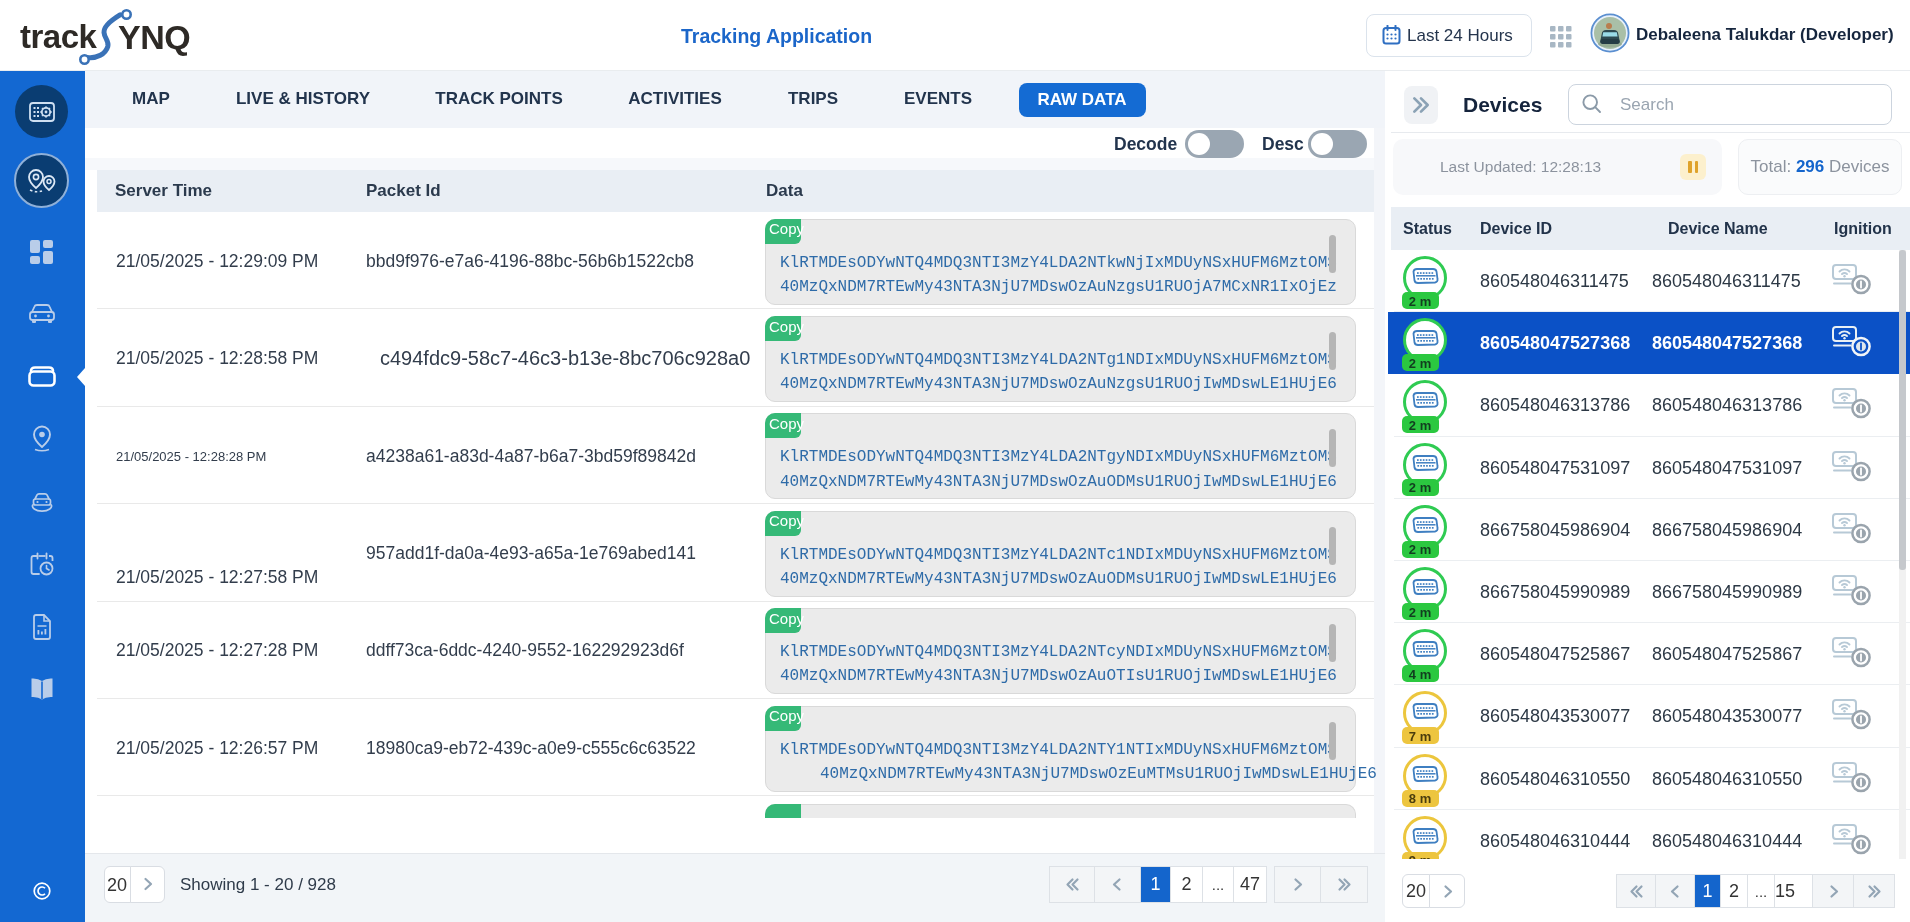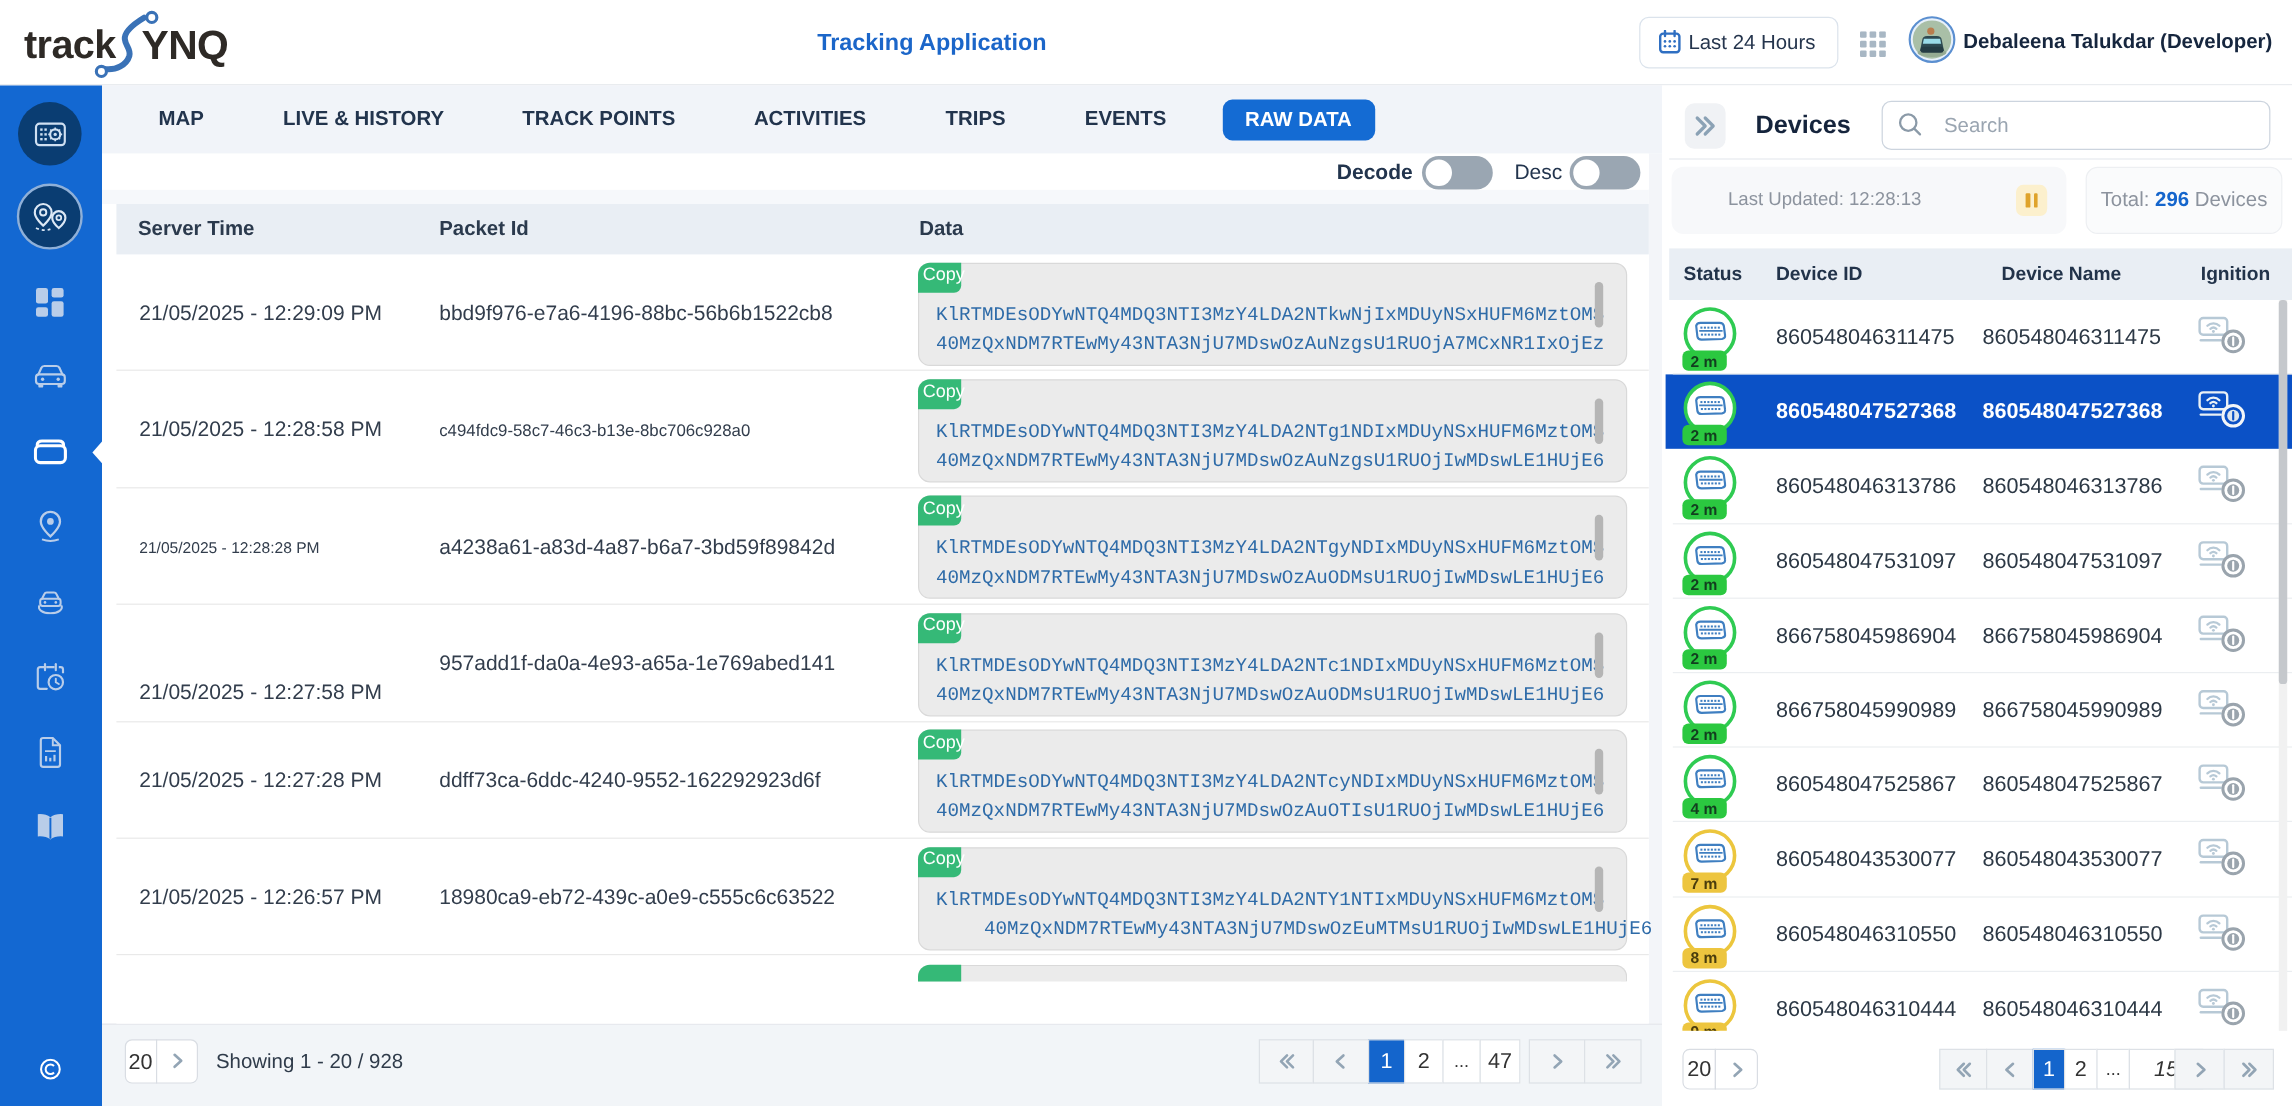--- a/index.html
+++ b/index.html
@@ -138,39 +138,39 @@
 <div class="abs" style="left:499px;top:99px;transform:translate(-50%,-50%);white-space:nowrap;font-size:17px;font-weight:bold;color:#22344d;z-index:3">TRACK POINTS</div>
 <div class="abs" style="left:675px;top:99px;transform:translate(-50%,-50%);white-space:nowrap;font-size:17px;font-weight:bold;color:#22344d;z-index:3">ACTIVITIES</div>
 <div class="abs" style="left:813px;top:99px;transform:translate(-50%,-50%);white-space:nowrap;font-size:17px;font-weight:bold;color:#22344d;z-index:3">TRIPS</div>
 <div class="abs" style="left:938px;top:99px;transform:translate(-50%,-50%);white-space:nowrap;font-size:17px;font-weight:bold;color:#22344d;z-index:3">EVENTS</div>
 <div class="abs" style="left:1019px;top:83px;width:127px;height:34px;background:#146bd3;border-radius:8px;z-index:3"></div>
 <div class="abs" style="left:1082px;top:100px;transform:translate(-50%,-50%);font-size:17px;font-weight:bold;color:#fff;z-index:4;white-space:nowrap">RAW DATA</div>
 <div class="abs" style="left:85px;top:128px;width:1289px;height:30px;background:#fff;z-index:2"></div>
 <div class="abs" style="left:1114px;top:144px;transform:translateY(-50%);white-space:nowrap;font-size:17.5px;font-weight:bold;color:#22344d;z-index:3">Decode</div>
 <div class="abs" style="left:1185px;top:130px;width:59px;height:28px;background:#9aa6b2;border-radius:14px;z-index:3"></div>
 <div class="abs" style="left:1188px;top:133px;width:22px;height:22px;background:#fff;border-radius:50%;z-index:4"></div>
-<div class="abs" style="left:1262px;top:144px;transform:translateY(-50%);white-space:nowrap;font-size:17.5px;font-weight:normal;color:#22344d;z-index:3">Desc</div>
+<div class="abs" style="left:1262px;top:144px;transform:translateY(-50%);white-space:nowrap;font-size:17.5px;font-weight:bold;color:#22344d;z-index:3">Desc</div>
 <div class="abs" style="left:1308px;top:130px;width:59px;height:28px;background:#9aa6b2;border-radius:14px;z-index:3"></div>
 <div class="abs" style="left:1311px;top:133px;width:22px;height:22px;background:#fff;border-radius:50%;z-index:4"></div>
 <div class="abs" style="left:97px;top:170px;width:1277px;height:683px;background:#fff;z-index:2"></div>
 <div class="abs" style="left:97px;top:170px;width:1277px;height:42px;background:#e9eef4;z-index:3"></div>
 <div class="abs" style="left:115px;top:191px;transform:translateY(-50%);white-space:nowrap;font-size:17px;font-weight:bold;color:#2b3a4d;z-index:4">Server Time</div>
 <div class="abs" style="left:366px;top:191px;transform:translateY(-50%);white-space:nowrap;font-size:17px;font-weight:bold;color:#2b3a4d;z-index:4">Packet Id</div>
 <div class="abs" style="left:766px;top:191px;transform:translateY(-50%);white-space:nowrap;font-size:17px;font-weight:bold;color:#2b3a4d;z-index:4">Data</div>
 <div class="abs" style="left:116px;top:260.7px;transform:translateY(-50%);white-space:nowrap;font-size:17.5px;color:#323d4c;z-index:4">21/05/2025 - 12:29:09 PM</div>
 <div class="abs" style="left:366px;top:260.7px;transform:translateY(-50%);white-space:nowrap;font-size:17.5px;color:#323d4c;z-index:4">bbd9f976-e7a6-4196-88bc-56b6b1522cb8</div>
 <div class="abs" style="left:765px;top:218.6px;width:591px;height:86px;background:#ebebeb;border:1px solid #d9d9d9;border-radius:10px;z-index:3"></div>
 <div class="abs" style="left:765px;top:218.6px;width:36px;height:25px;background:#35b977;border-radius:10px 0 6px 0;z-index:4"></div>
 <div class="abs" style="left:769px;top:220.2px;font-size:15px;color:#fff;z-index:5">Copy</div>
 <div class="abs" style="left:780px;top:262.6px;transform:translateY(-50%);font-family:Liberation Mono,monospace;font-size:16px;color:#2e6ba8;z-index:4;white-space:pre">KlRTMDEsODYwNTQ4MDQ3NTI3MzY4LDA2NTkwNjIxMDUyNSxHUFM6MztOMS</div>
 <div class="abs" style="left:780px;top:286.7px;transform:translateY(-50%);font-family:Liberation Mono,monospace;font-size:16px;color:#2e6ba8;z-index:4;white-space:pre">40MzQxNDM7RTEwMy43NTA3NjU7MDswOzAuNzgsU1RUOjA7MCxNR1IxOjEz</div>
 <div class="abs" style="left:1329px;top:234.5px;width:7px;height:38px;background:#b5b5b5;border-radius:4px;z-index:5"></div>
 <div class="abs" style="left:97px;top:308.4px;width:1277px;height:1px;background:#e9e9e9;z-index:4"></div>
 <div class="abs" style="left:116px;top:358.09999999999997px;transform:translateY(-50%);white-space:nowrap;font-size:17.5px;color:#323d4c;z-index:4">21/05/2025 - 12:28:58 PM</div>
-<div class="abs" style="left:366px;top:358.09999999999997px;transform:translateY(-50%);white-space:nowrap;font-size:14px;color:#323d4c;z-index:4">c494fdc9-58c7-46c3-b13e-8bc706c928a0</div>
+<div class="abs" style="left:380px;top:358.09999999999997px;transform:translateY(-50%);white-space:nowrap;font-size:20px;color:#323d4c;z-index:4">c494fdc9-58c7-46c3-b13e-8bc706c928a0</div>
 <div class="abs" style="left:765px;top:316.0px;width:591px;height:86px;background:#ebebeb;border:1px solid #d9d9d9;border-radius:10px;z-index:3"></div>
 <div class="abs" style="left:765px;top:316.0px;width:36px;height:25px;background:#35b977;border-radius:10px 0 6px 0;z-index:4"></div>
 <div class="abs" style="left:769px;top:317.59999999999997px;font-size:15px;color:#fff;z-index:5">Copy</div>
 <div class="abs" style="left:780px;top:360.0px;transform:translateY(-50%);font-family:Liberation Mono,monospace;font-size:16px;color:#2e6ba8;z-index:4;white-space:pre">KlRTMDEsODYwNTQ4MDQ3NTI3MzY4LDA2NTg1NDIxMDUyNSxHUFM6MztOMS</div>
 <div class="abs" style="left:780px;top:384.09999999999997px;transform:translateY(-50%);font-family:Liberation Mono,monospace;font-size:16px;color:#2e6ba8;z-index:4;white-space:pre">40MzQxNDM7RTEwMy43NTA3NjU7MDswOzAuNzgsU1RUOjIwMDswLE1HUjE6</div>
 <div class="abs" style="left:1329px;top:331.9px;width:7px;height:38px;background:#b5b5b5;border-radius:4px;z-index:5"></div>
 <div class="abs" style="left:97px;top:405.79999999999995px;width:1277px;height:1px;background:#e9e9e9;z-index:4"></div>
 <div class="abs" style="left:116px;top:455.5px;transform:translateY(-50%);white-space:nowrap;font-size:13px;color:#323d4c;z-index:4">21/05/2025 - 12:28:28 PM</div>
 <div class="abs" style="left:366px;top:455.5px;transform:translateY(-50%);white-space:nowrap;font-size:17.5px;color:#323d4c;z-index:4">a4238a61-a83d-4a87-b6a7-3bd59f89842d</div>
 <div class="abs" style="left:765px;top:413.40000000000003px;width:591px;height:86px;background:#ebebeb;border:1px solid #d9d9d9;border-radius:10px;z-index:3"></div>
@@ -659,21 +659,21 @@
   </div>
 <div class="abs" style="left:1694px;top:874px;width:27px;height:34px;background:#1465cc;border:1px solid #dde1e6;display:flex;align-items:center;justify-content:center;z-index:5;">
     <span style="font-size:18px;color:#fff">1</span>
   </div>
 <div class="abs" style="left:1720px;top:874px;width:28px;height:34px;background:#fff;border:1px solid #dde1e6;display:flex;align-items:center;justify-content:center;z-index:5;">
     <span style="font-size:18px;color:#333">2</span>
   </div>
 <div class="abs" style="left:1747px;top:874px;width:28px;height:34px;background:#fff;border:1px solid #dde1e6;display:flex;align-items:center;justify-content:center;z-index:5;">
     <span style="font-size:15px;color:#333">...</span>
   </div>
-<div class="abs" style="left:1774px;top:874px;width:62px;height:34px;background:#fff;border:1px solid #dde1e6;display:flex;align-items:center;justify-content:center;z-index:5;font-style:italic;">
+<div class="abs" style="left:1774px;top:874px;width:62px;height:34px;background:#fff;border:1px solid #dde1e6;display:flex;align-items:center;z-index:5;">
     <span style="font-size:18px;color:#333">15</span>
   </div>
 <div class="abs" style="left:1812px;top:874px;width:42px;height:34px;background:#f3f5f7;border:1px solid #dde1e6;display:flex;align-items:center;justify-content:center;z-index:5;">
     <svg width="15" height="15" viewBox="0 0 15 15" fill="none" stroke="#93a5b5" stroke-width="2.2" stroke-linecap="round" stroke-linejoin="round">
       <path d="M5.5 2.5 L11 7.5 L5.5 12.5"></path>
     </svg>
   </div>
 <div class="abs" style="left:1853px;top:874px;width:42px;height:34px;background:#f3f5f7;border:1px solid #dde1e6;display:flex;align-items:center;justify-content:center;z-index:5;">
     <svg width="15" height="15" viewBox="0 0 15 15" fill="none" stroke="#93a5b5" stroke-width="2.2" stroke-linecap="round" stroke-linejoin="round">
       <path d="M2.5 2.5 L7.5 7.5 L2.5 12.5"></path>

